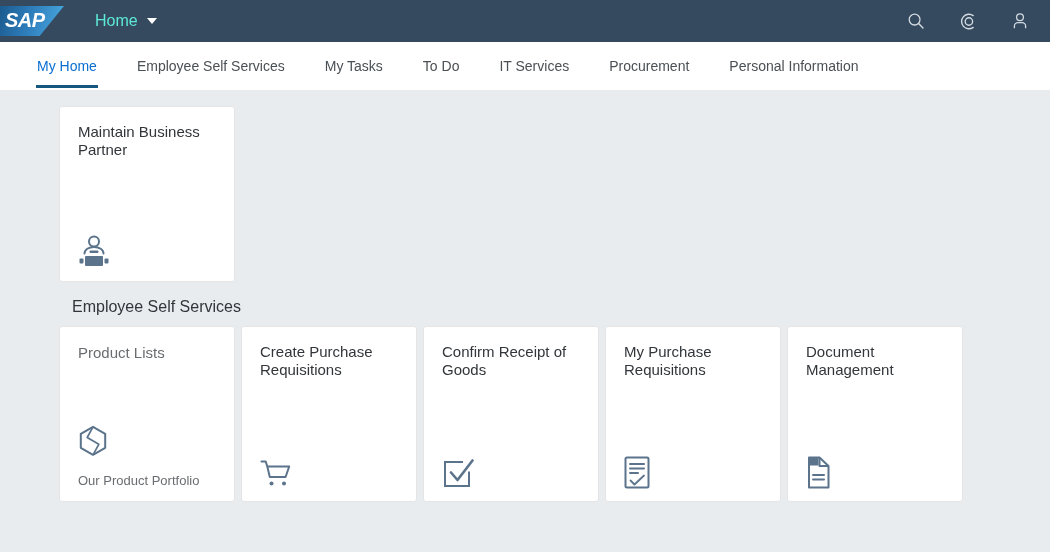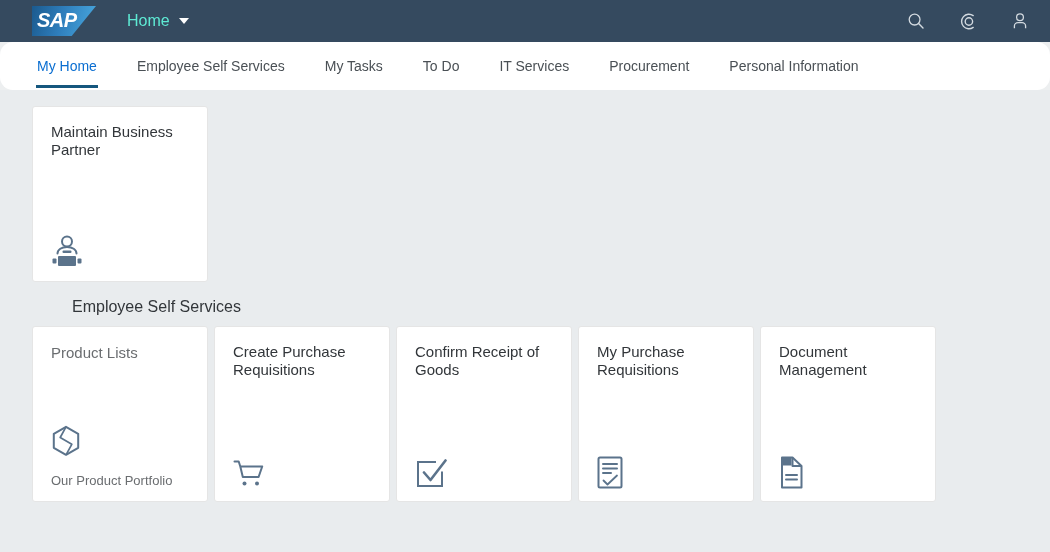--- a/index.html
+++ b/index.html
@@ -23,21 +23,20 @@
     align-items: center;
     position: relative;
   }
   .shell-left {
     display: flex;
     align-items: center;
   }
   .sap-logo {
     width: 64px;
     height: 30px;
-    margin-left: 32px;
     position: relative;
     overflow: hidden;
   }
   .sap-logo .logo-shape {
     position: absolute;
     inset: 0;
     background: linear-gradient(105deg, #1b5a8e 0%, #2e7dbb 45%, #4aaae0 100%);
     clip-path: polygon(0 0, 100% 0, 62% 100%, 0 100%);
   }
   .sap-logo .logo-text {
@@ -86,21 +85,20 @@
   }
 
   
   .navbar {
     height: 48px;
     background: #ffffff;
     display: flex;
     align-items: stretch;
     padding-left: 36px;
     box-sizing: border-box;
-    border-radius: 13px;
   }
   .nav-tab {
     display: flex;
     align-items: center;
     position: relative;
     font-size: 14px;
     color: #4a5055;
     cursor: pointer;
     padding: 0 1px;
     margin-right: 38px;
@@ -133,21 +131,21 @@
   }
   .group-title {
     font-size: 16px;
     color: #32363a;
     padding: 16px 0 10px 72px;
     box-sizing: border-box;
   }
 
   .tile-row {
     display: flex;
-    padding-left: 32px;
+    padding-left: 59px;
     gap: 6px;
   }
   .tile-row.first {
     padding-top: 16px;
   }
 
   .tile {
     width: 176px;
     height: 176px;
     background: #ffffff;

